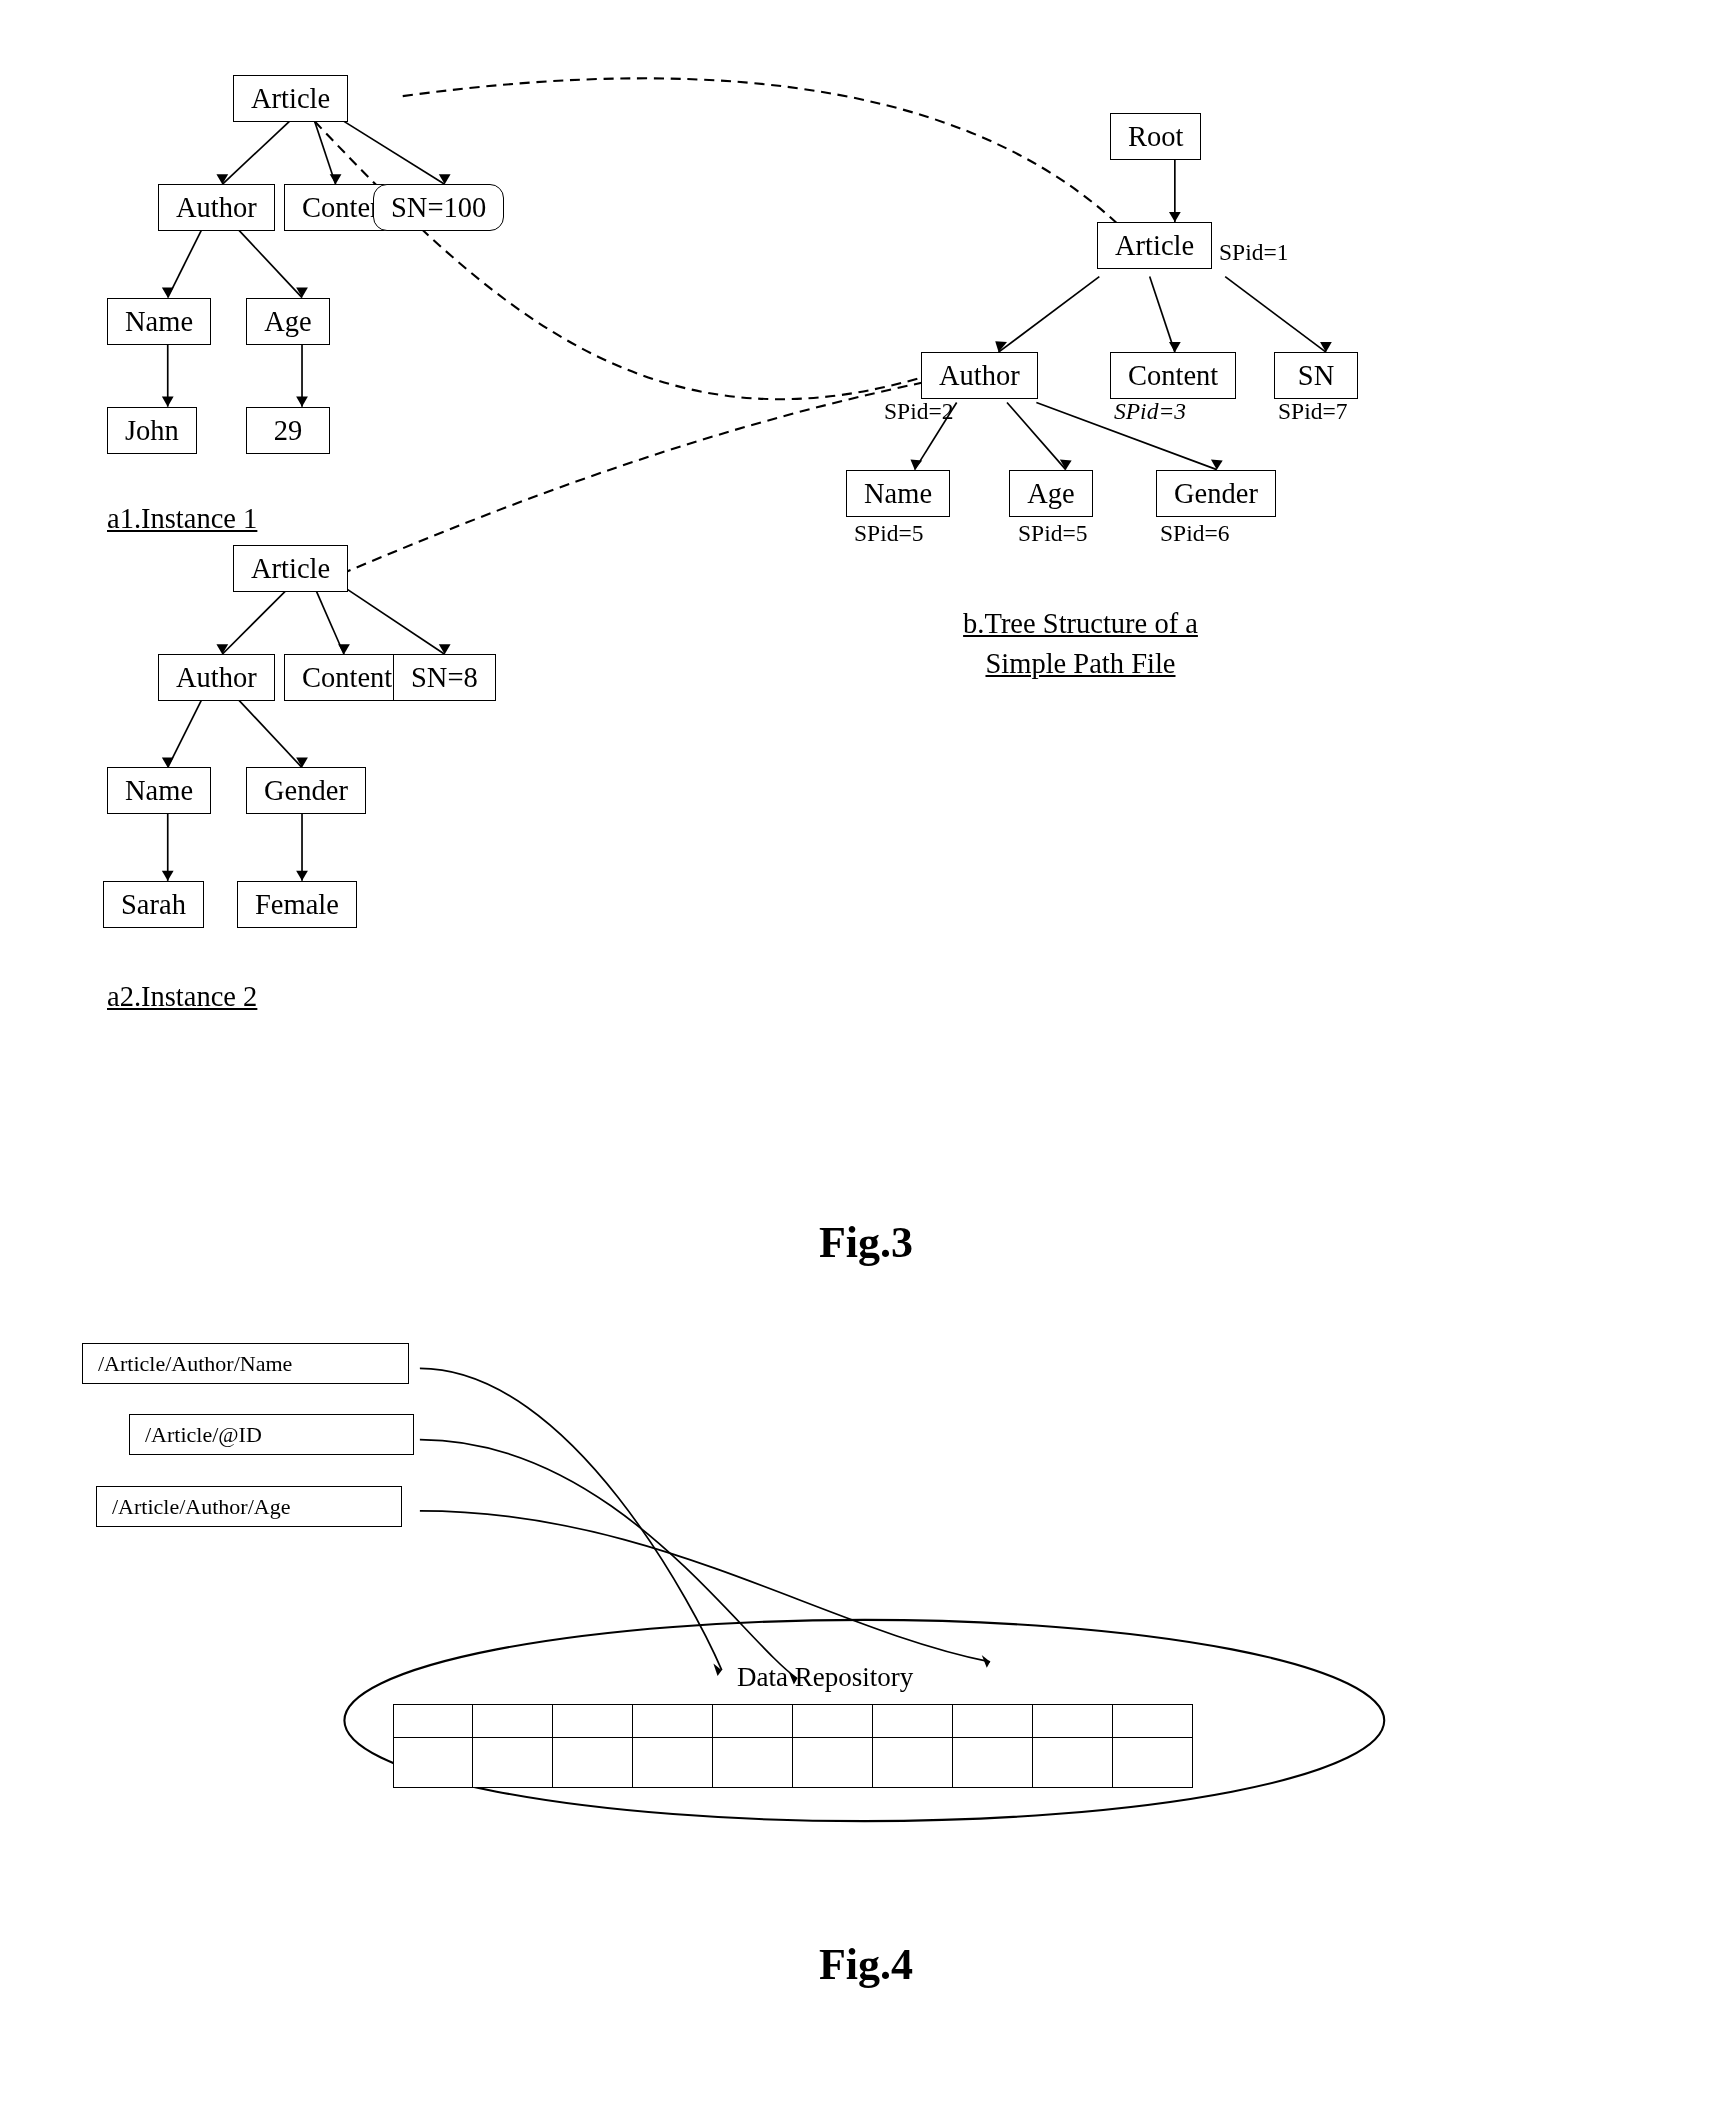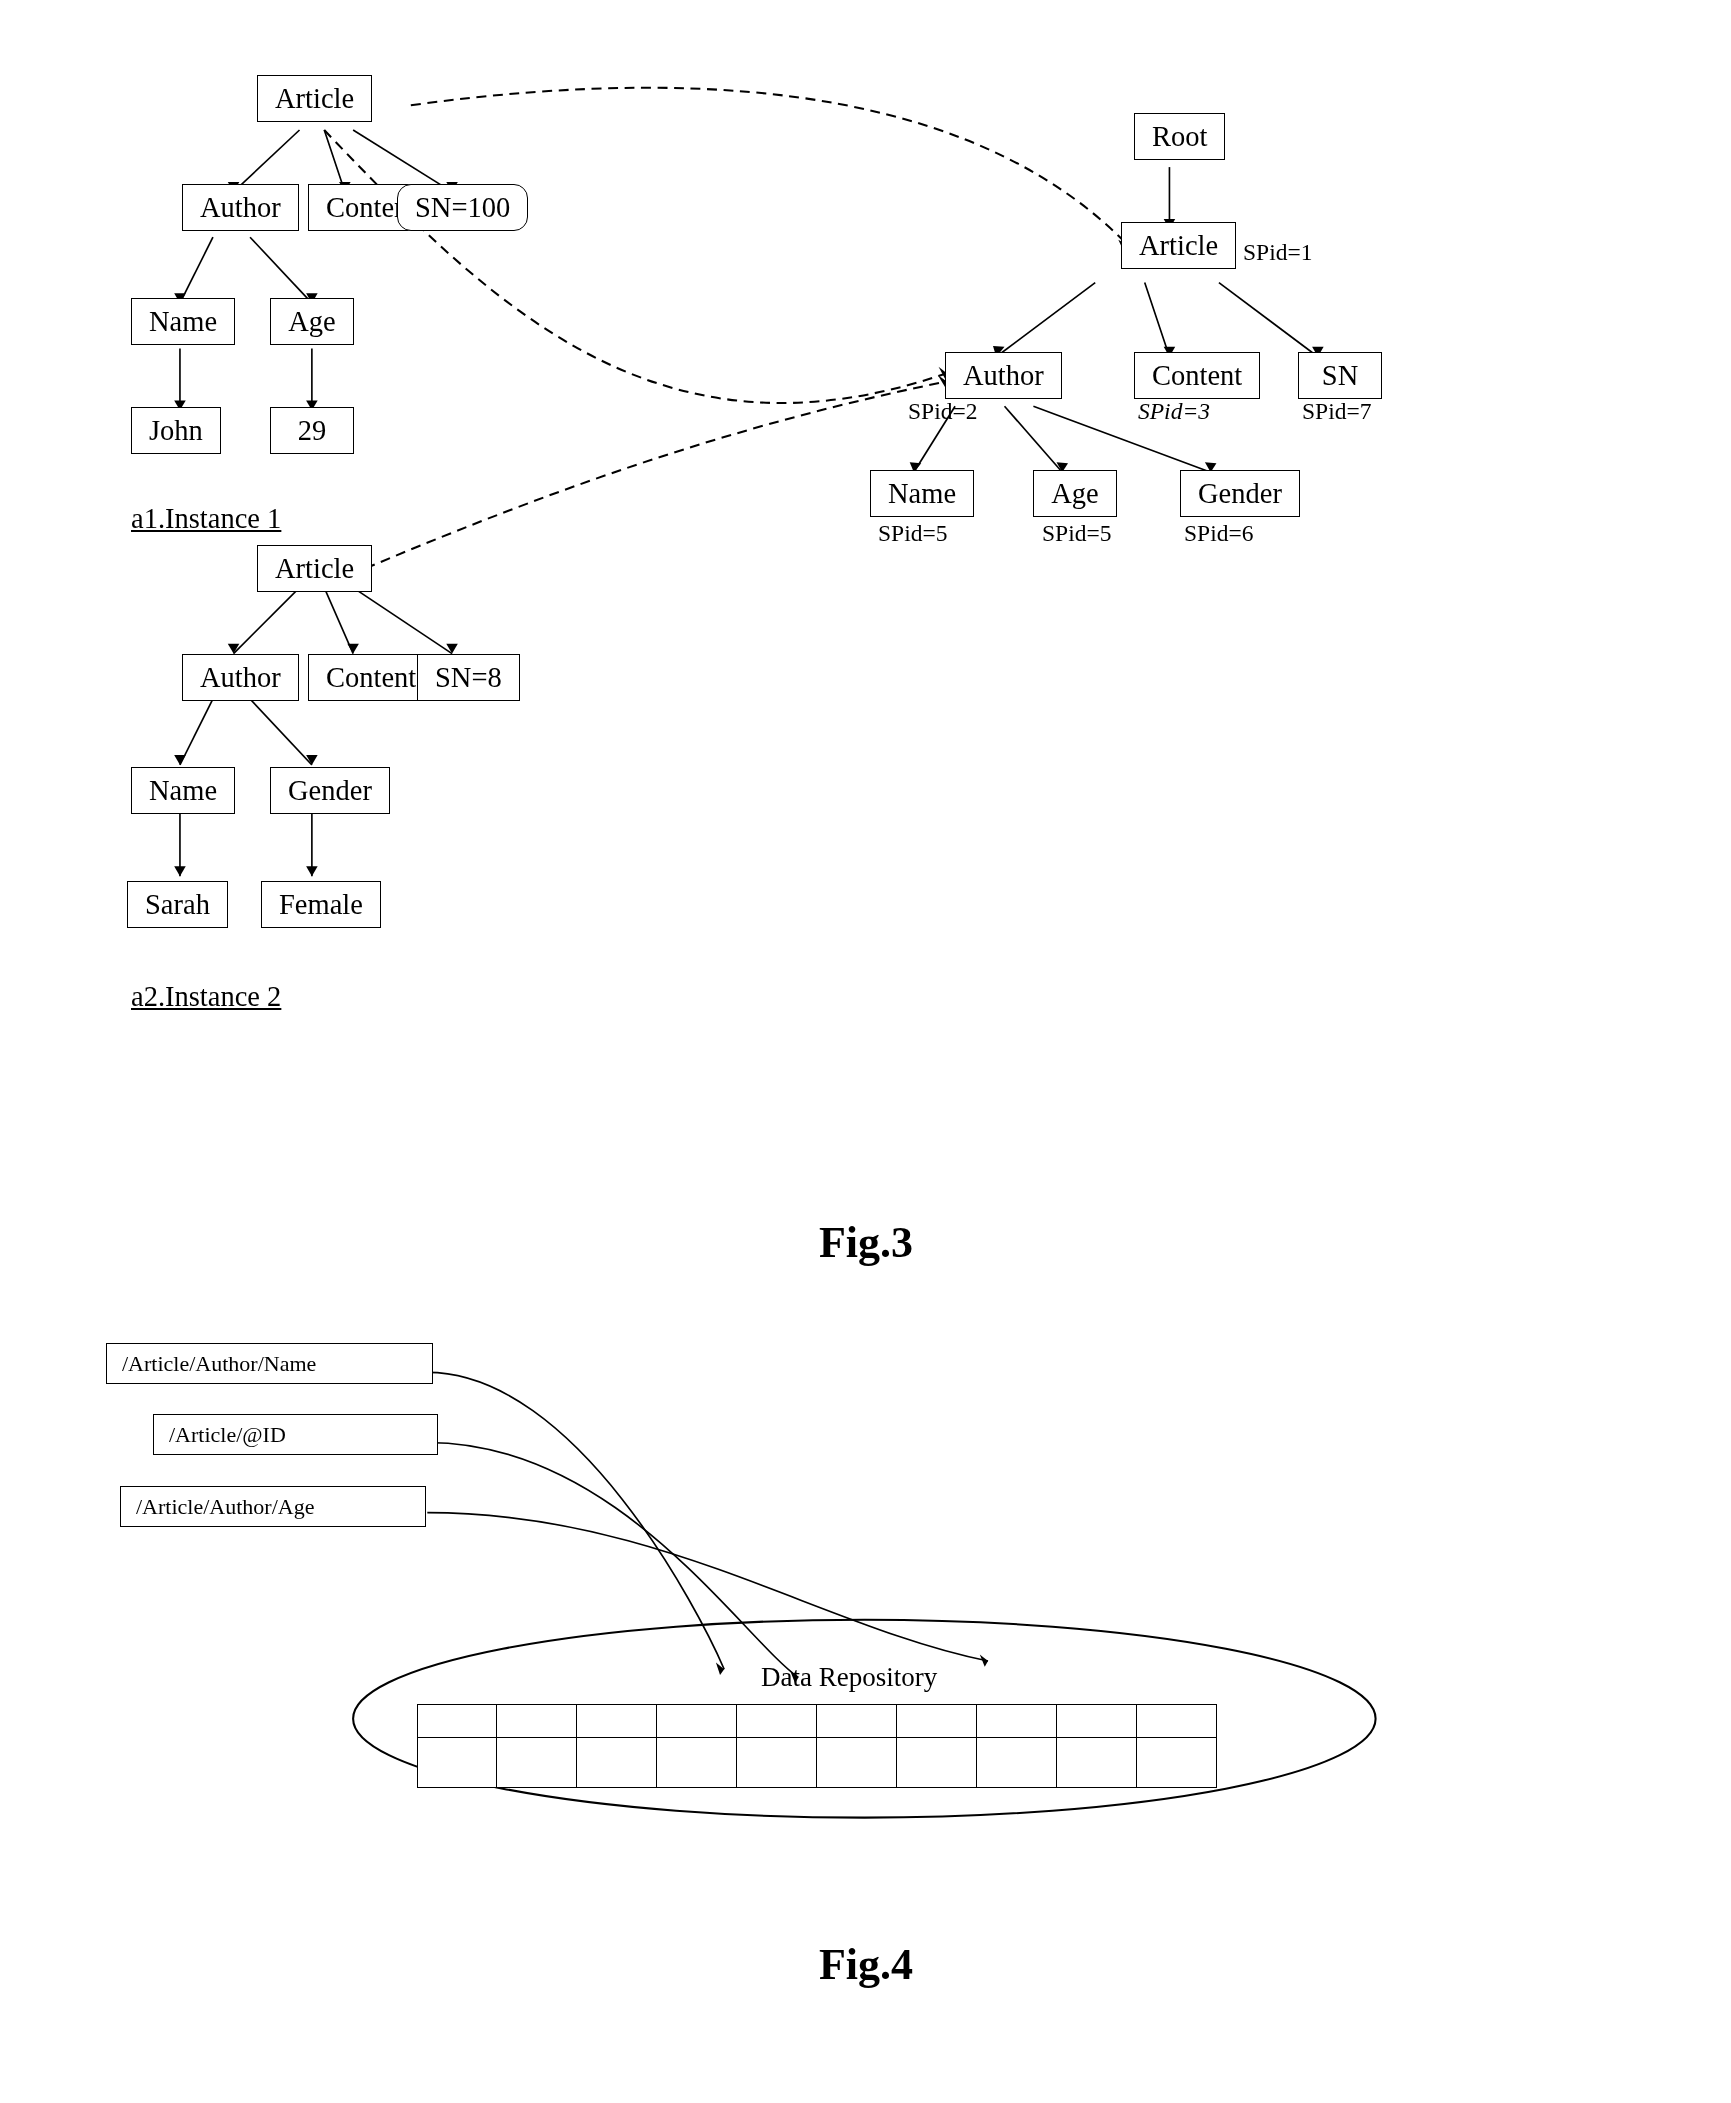--- a/index.html
+++ b/index.html
@@ -5,21 +5,21 @@
     * { box-sizing: border-box; margin: 0; padding: 0; }
     body {
       background: #fff;
       font-family: 'Times New Roman', Times, serif;
       width: 1732px;
       min-height: 2104px;
     }
 
     .page {
       width: 1732px;
-      padding: 50px 81px;
+      padding: 50px 57px;
     }
 
     
     .fig3-container {
       position: relative;
       width: 100%;
       height: 1133px;
       margin-bottom: 34px;
     }
 
@@ -218,20 +218,21 @@
     <div class="annotation spid-label" style="left:1221px; top:348px;">SPid=7</div>
 
     <div class="node" style="left:789px; top:420px;">Name</div>
     <div class="node" style="left:952px; top:420px;">Age</div>
     <div class="node" style="left:1099px; top:420px;">Gender</div>
 
     <div class="annotation spid-label" style="left:797px; top:470px;">SPid=5</div>
     <div class="annotation spid-label" style="left:961px; top:470px;">SPid=5</div>
     <div class="annotation spid-label" style="left:1103px; top:470px;">SPid=6</div>
 
+    <div class="annotation" style="left:881px; top:554px; text-align:center; width:285px; text-decoration:underline; line-height:1.4;">b.Tree Structure of a Simple Path File</div>
 
   </div>
 
   <div class="fig-label">Fig.3</div>
 
   <div class="fig4-container" style="height:587px; margin-top:50px;">
 
     <svg class="fig4-svg" viewBox="0 0 1904 700" width="1598" height="587">
 
       <ellipse cx="950" cy="480" rx="620" ry="120" stroke="#000" stroke-width="2.5" fill="none"></ellipse>

